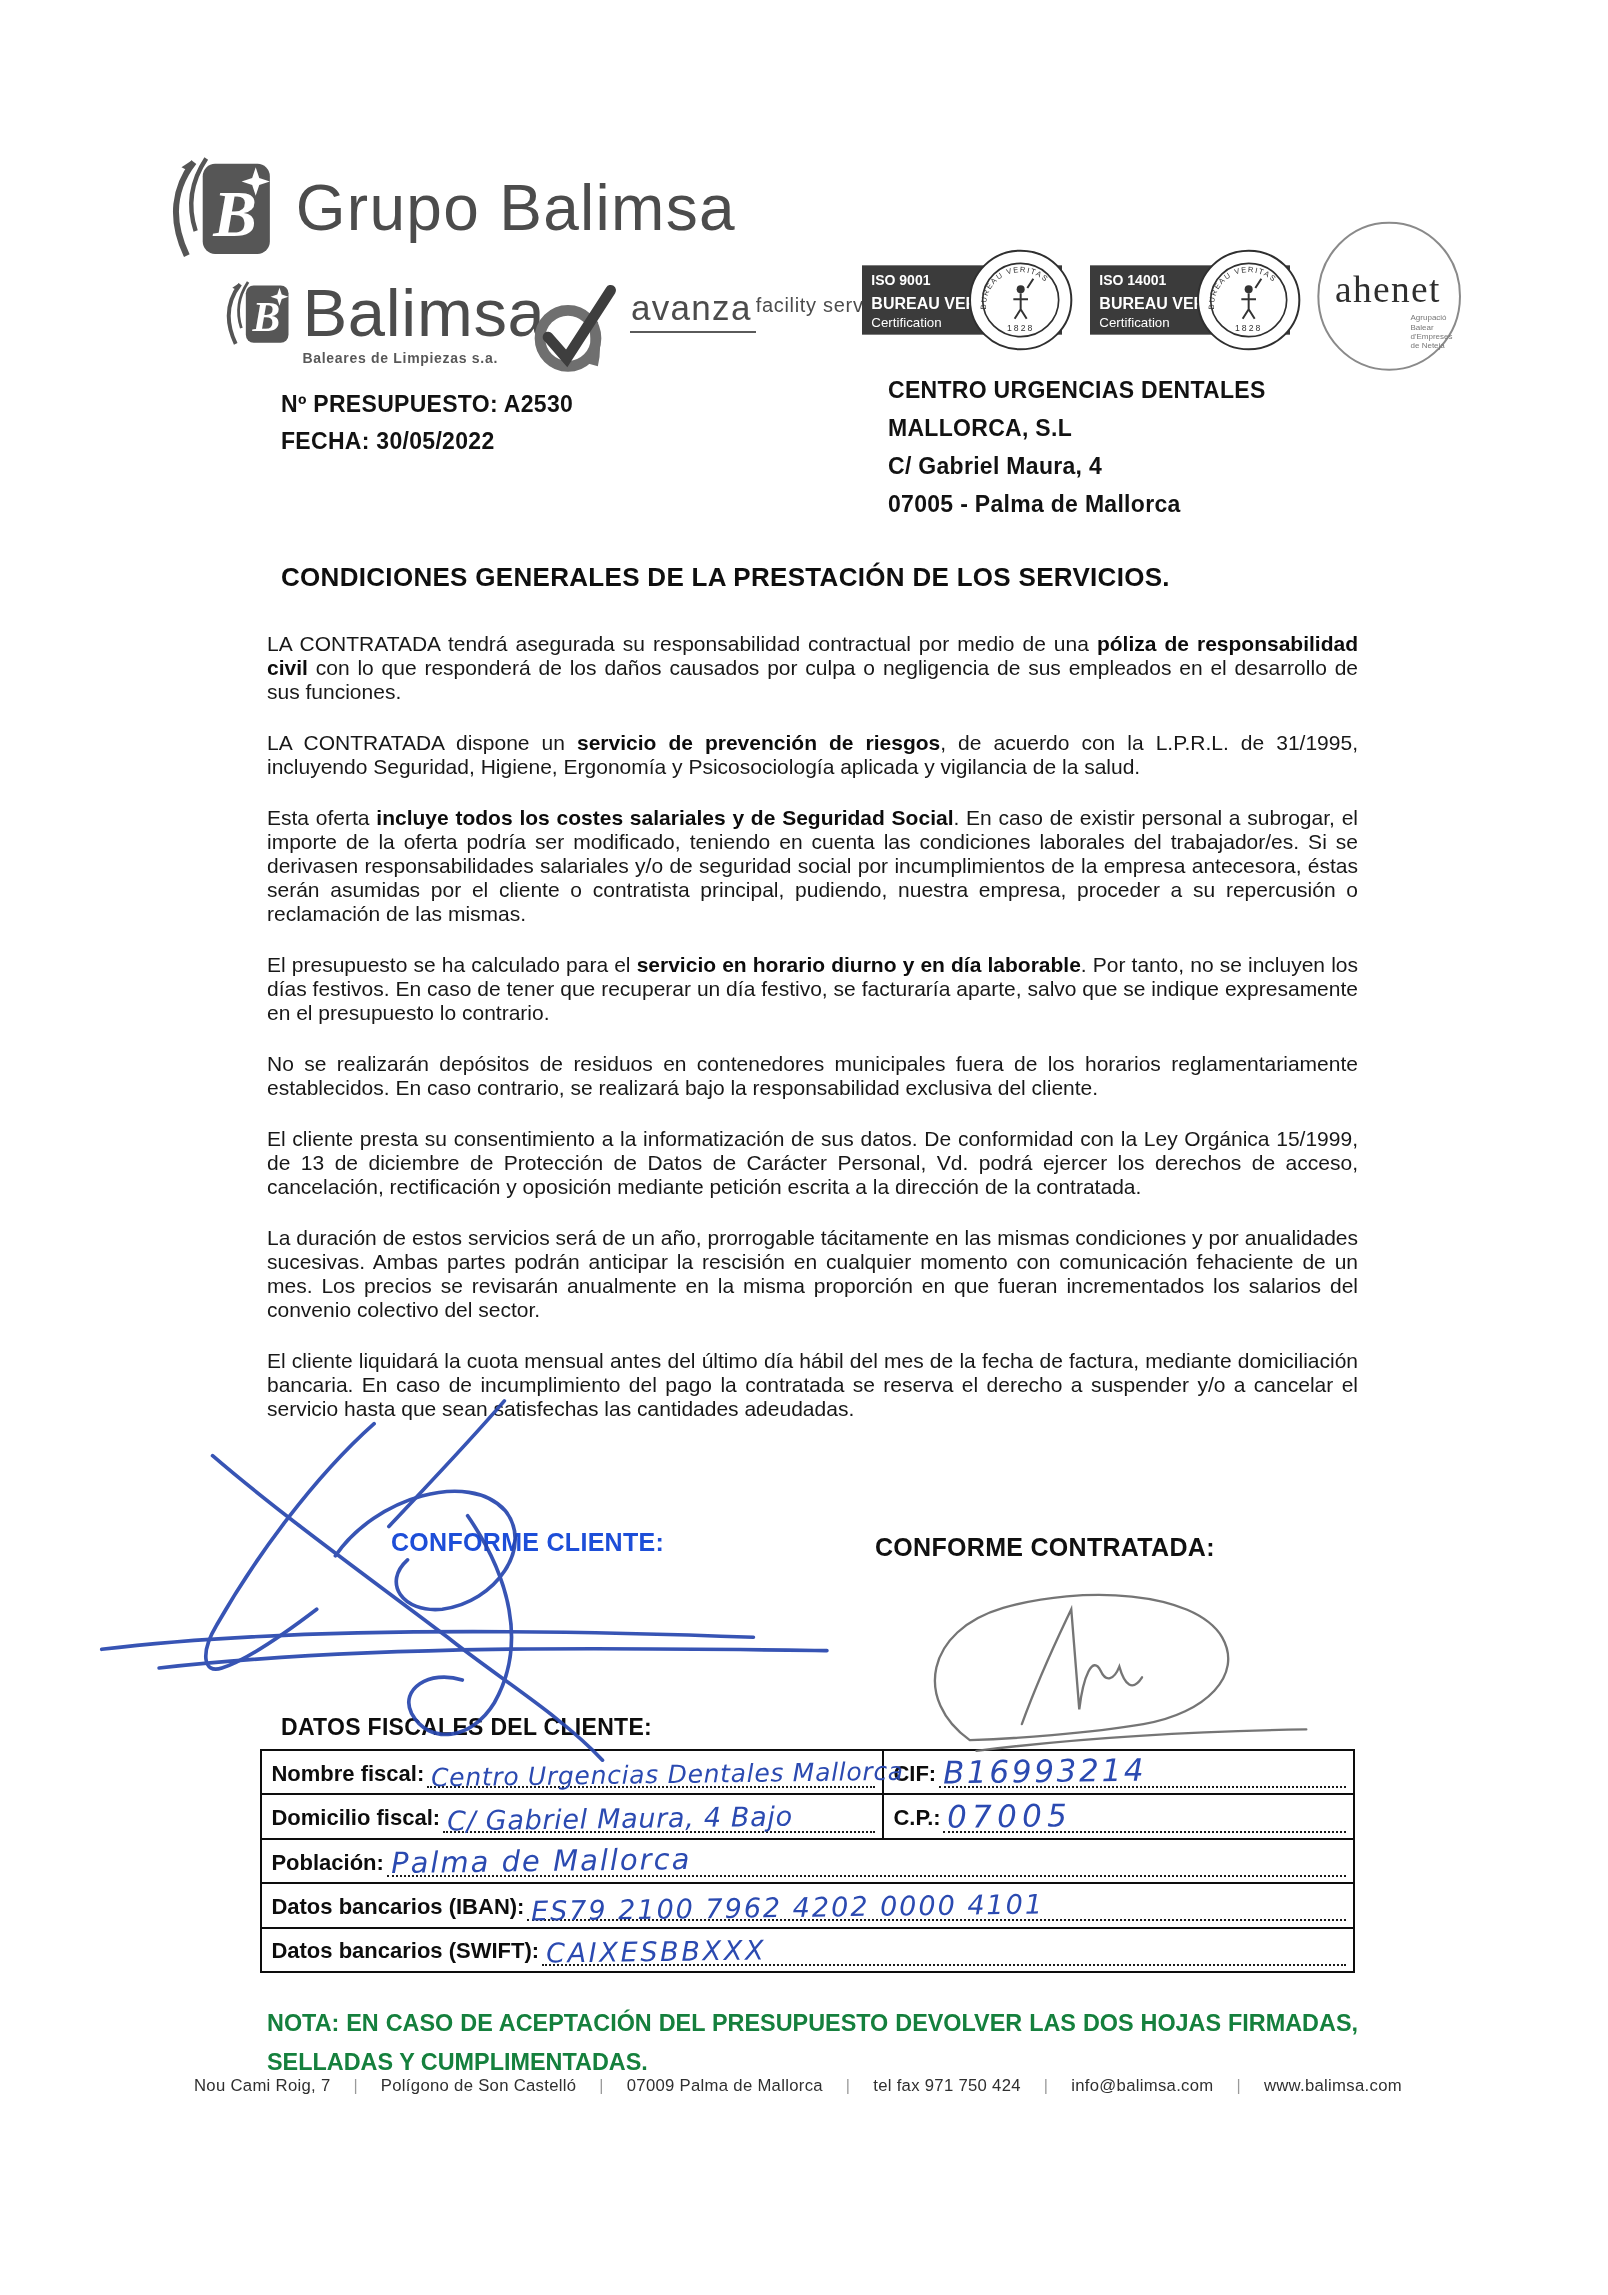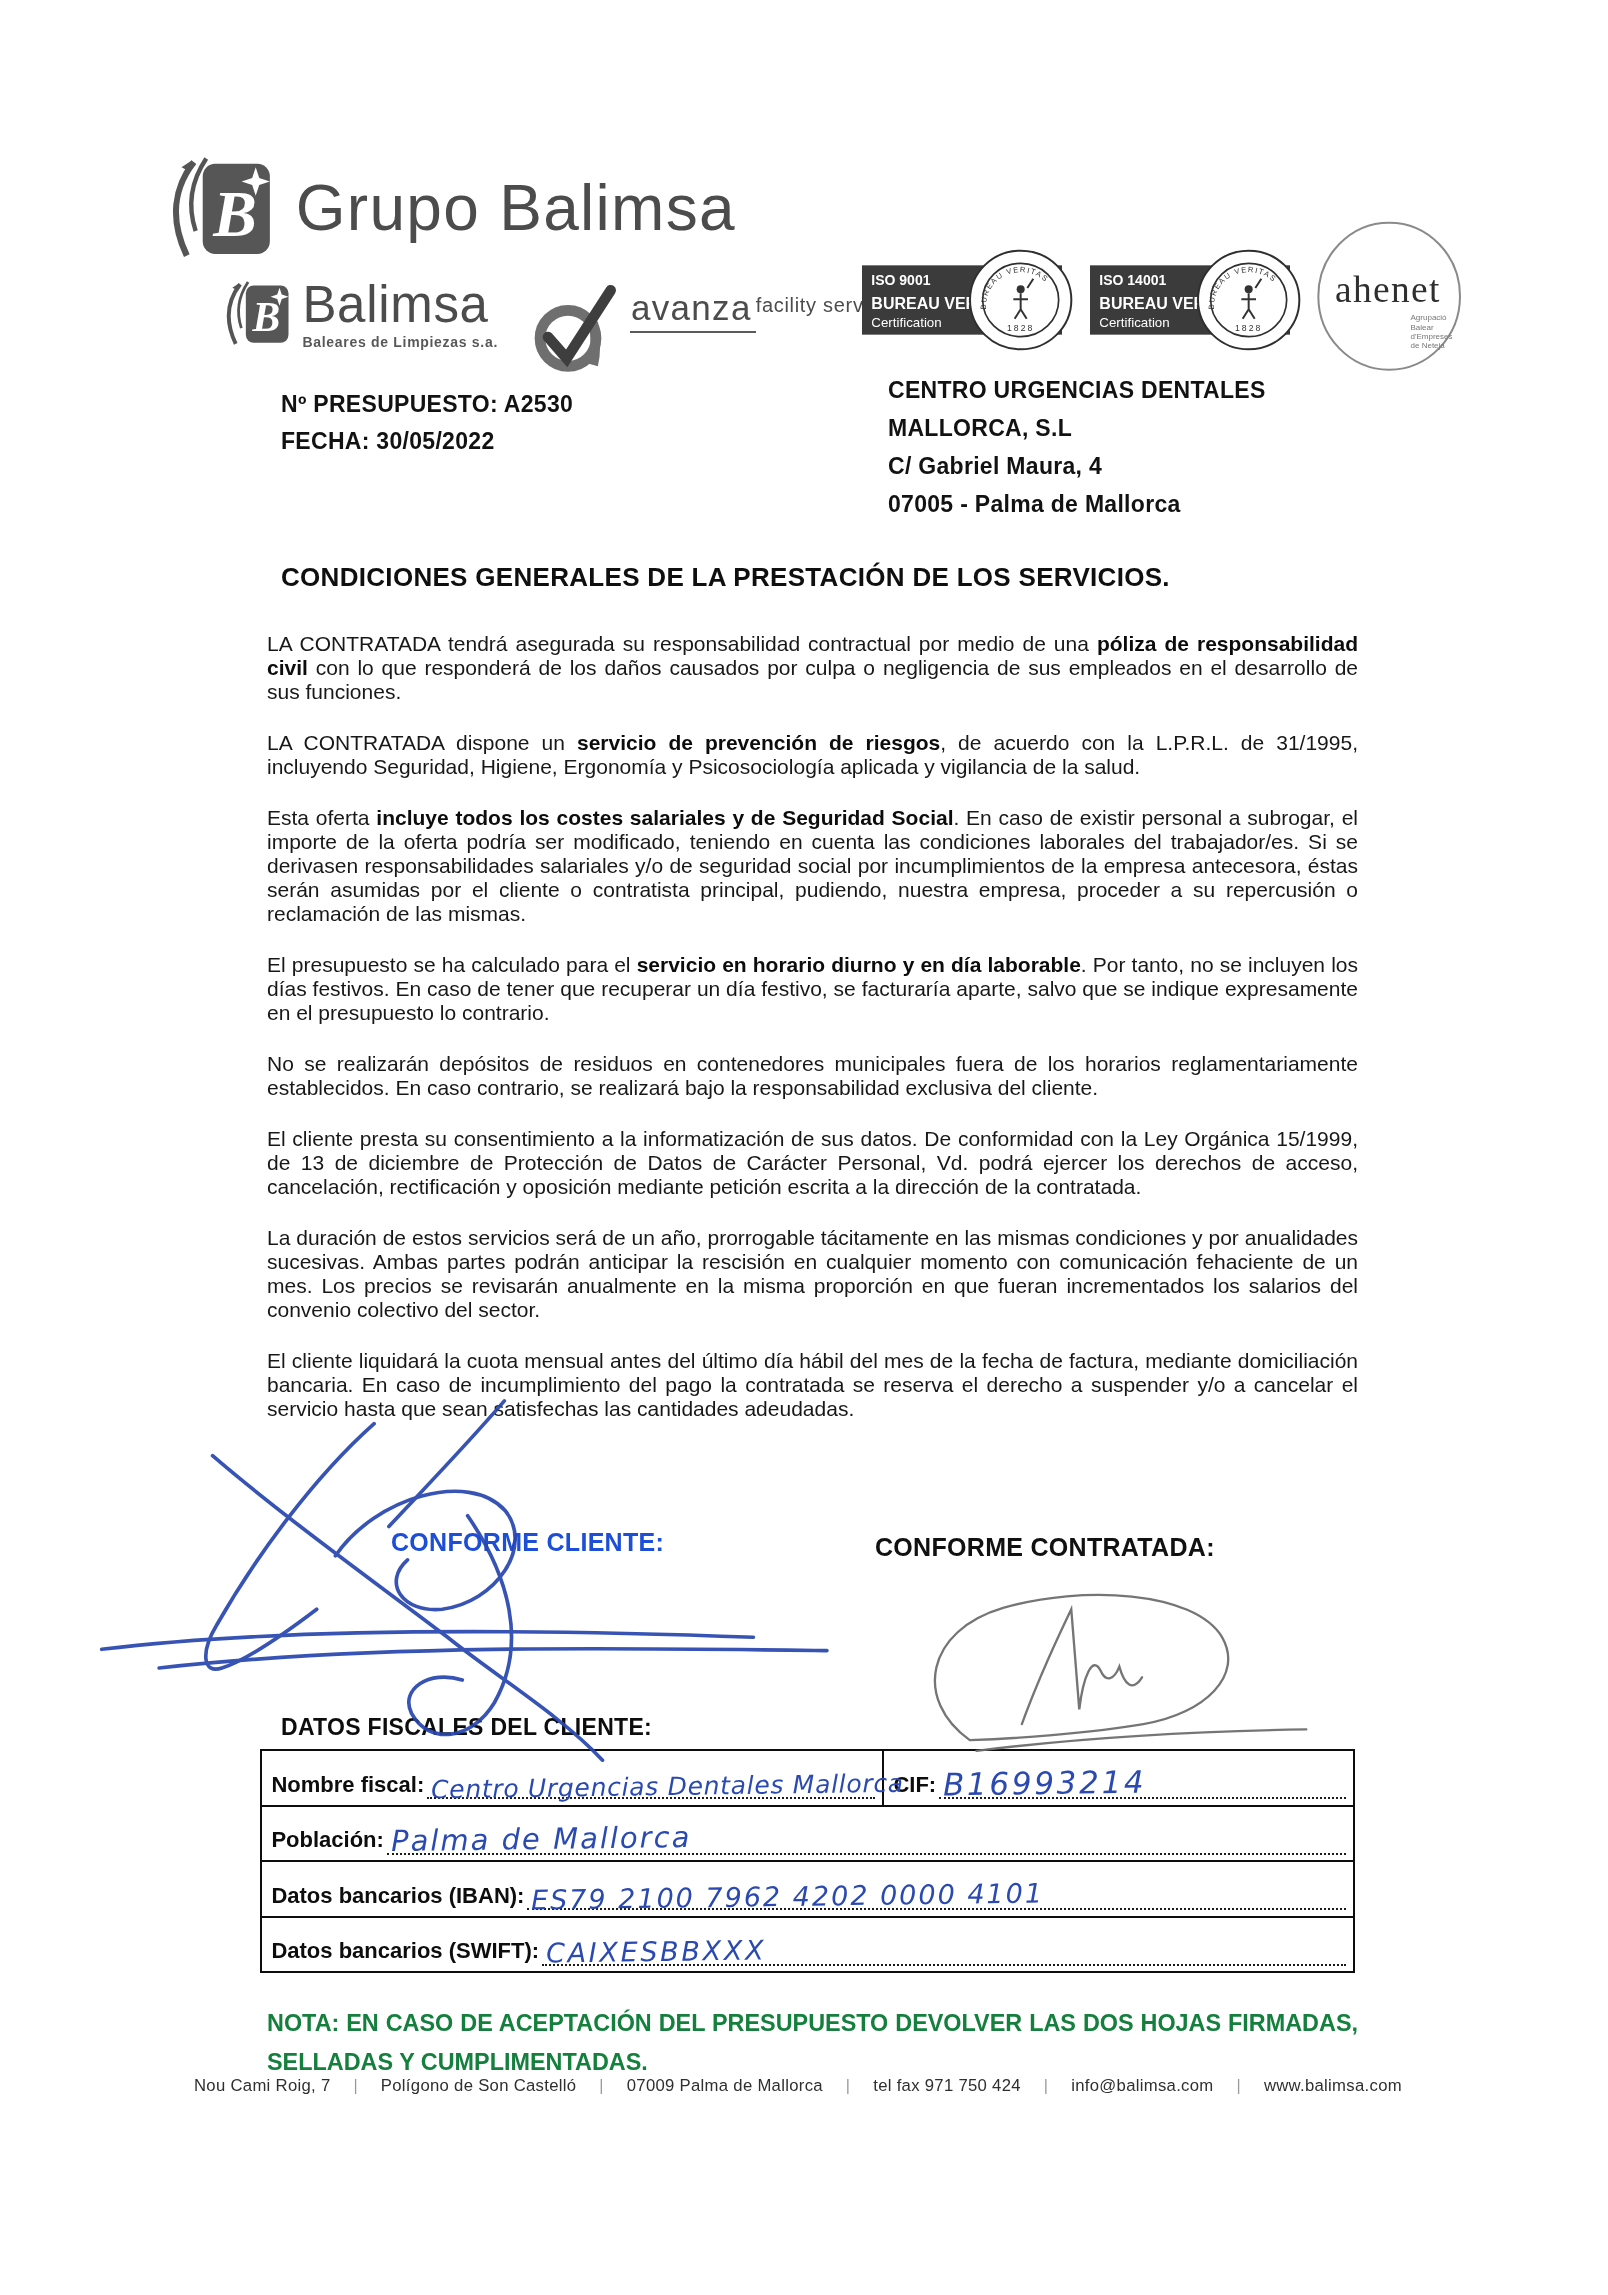--- a/index.html
+++ b/index.html
@@ -13,21 +13,21 @@
     overflow:hidden;
   }
   .abs{position:absolute;}
 
   
   .grupo-logo{left:162px;top:155px;display:flex;align-items:center;gap:18.7px;}
   .grupo-logo .wordmark{
     font-size:64px;color:#4c4c4c;letter-spacing:1.3px;font-weight:400;
   }
   .balimsa-logo{left:220px;top:279px;display:flex;align-items:flex-start;gap:9.4px;}
-  .balimsa-text .wordmark{font-size:51px;color:#4c4c4c;letter-spacing:0.7px;line-height:1;}
+  .balimsa-text .wordmark{font-size:67px;color:#4c4c4c;letter-spacing:0.7px;line-height:1;}
   .balimsa-text .subtitle{font-size:14px;color:#585858;letter-spacing:0.7px;margin-top:4px;font-weight:bold;}
   .avanza-logo{left:529px;top:281px;display:flex;align-items:flex-start;gap:6.7px;}
   .avanza-text{display:flex;flex-direction:row;margin-top:9.4px;}
   .avanza-text .wordmark{
     font-size:35px;color:#4c4c4c;letter-spacing:1.3px;line-height:1;
     border-bottom:2.7px solid #5a5a5a;padding:0 4px 5.3px 1.3px;
   }
   .avanza-text .subtitle{font-size:20px;color:#4c4c4c;letter-spacing:0.7px;margin-top:4px;}
 
   
@@ -226,20 +226,34 @@
         </span>
       </div>
       <div class="fcell side">
         <span class="flabel">CIF:</span>
         <span class="fentry">
           <span class="ink" style="font-size:31px;letter-spacing:2.7px;">B16993214</span>
         </span>
       </div>
     </div>
     <div class="frow">
+      <div class="fcell main">
+        <span class="flabel">Domicilio fiscal:</span>
+        <span class="fentry">
+          <span class="ink">C/ Gabriel Maura, 4 Bajo</span>
+        </span>
+      </div>
+      <div class="fcell side">
+        <span class="flabel">C.P.:</span>
+        <span class="fentry">
+          <span class="ink" style="font-size:31px;letter-spacing:5.3px;">07005</span>
+        </span>
+      </div>
+    </div>
+    <div class="frow">
       <div class="fcell full">
         <span class="flabel">Población:</span>
         <span class="fentry">
           <span class="ink" style="font-size:29px;letter-spacing:2px;">Palma de Mallorca</span>
         </span>
       </div>
     </div>
     <div class="frow">
       <div class="fcell full">
         <span class="flabel">Datos bancarios (IBAN):</span>

